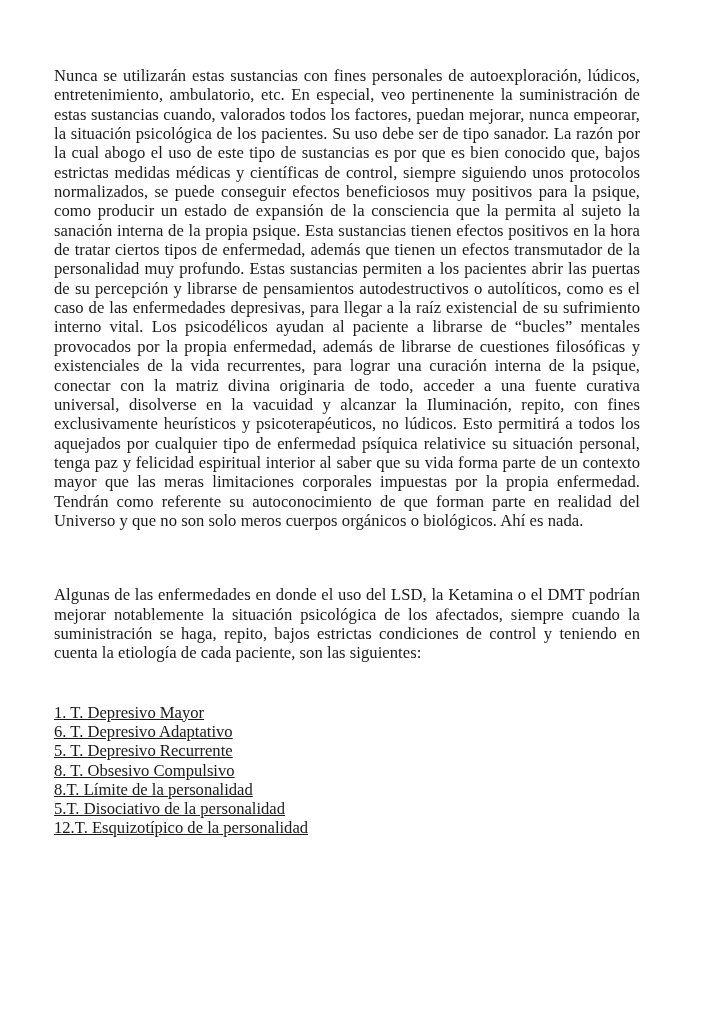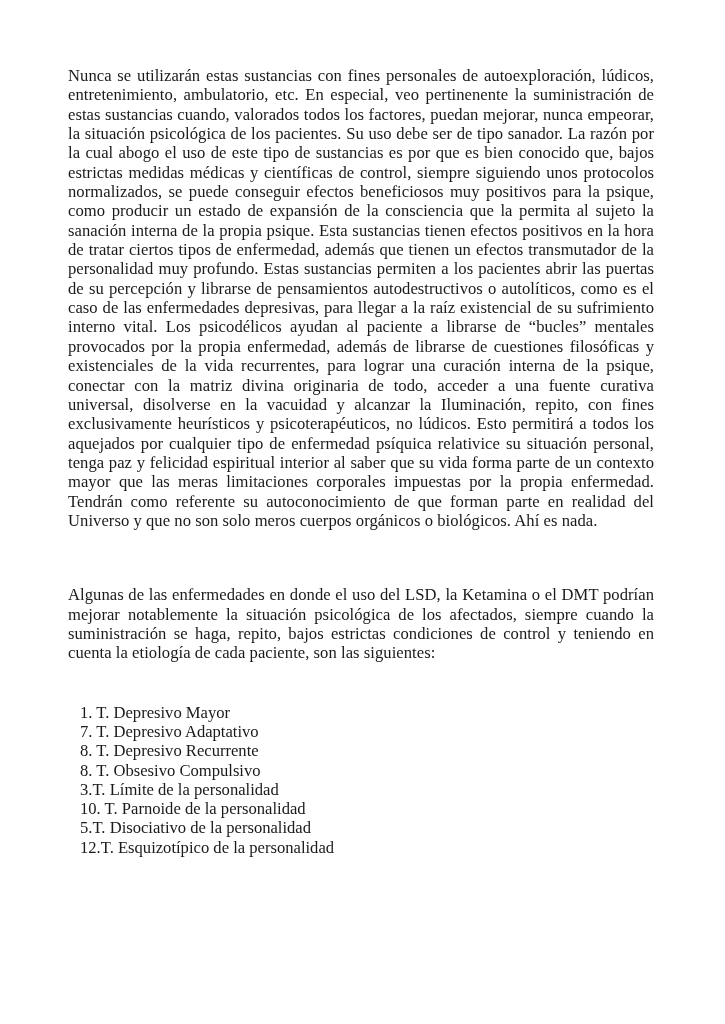--- a/index.html
+++ b/index.html
@@ -10,58 +10,58 @@
     body {
       width: 725px;
       height: 1024px;
       position: relative;
       overflow: hidden;
       font-family: "DejaVu Serif", "Liberation Serif", serif;
       color: #1a1a1a;
     }
     .page {
       position: absolute;
-      left: 68px;
+      left: 54px;
       top: 66px;
       width: 586px;
     }
     .para {
       margin: 0;
       font-family: "Liberation Serif", serif;
       font-size: 16.6px;
       line-height: 19.35px;
       text-align: justify;
       hyphens: none;
       letter-spacing: 0.05px;
     }
     .para-2 {
       margin-top: 55px;
     }
     .list {
       list-style: none;
-      margin: 40px 0 0 12px;
+      margin: 40px 0 0 0;
       padding: 0;
       font-family: "Liberation Serif", serif;
       font-size: 16.6px;
       line-height: 19.3px;
+      text-decoration: underline;
     }
     .list li {
       margin: 0;
       padding: 0;
     }
   </style>
 </head>
 <body>
 
 <div class="page">
   <p class="para para-1">Nunca se utilizarán estas sustancias con fines personales de autoexploración, lúdicos, entretenimiento, ambulatorio, etc. En especial, veo pertinenente la suministración de estas sustancias cuando, valorados todos los factores, puedan mejorar, nunca empeorar, la situación psicológica de los pacientes. Su uso debe ser de tipo sanador. La razón por la cual abogo el uso de este tipo de sustancias es por que es bien conocido que, bajos estrictas medidas médicas y científicas de control, siempre siguiendo unos protocolos normalizados, se puede conseguir efectos beneficiosos muy positivos para la psique, como producir un estado de expansión de la consciencia que la permita al sujeto la sanación interna de la propia psique. Esta sustancias tienen efectos positivos en la hora de tratar ciertos tipos de enfermedad, además que tienen un efectos transmutador de la personalidad muy profundo. Estas sustancias permiten a los pacientes abrir las puertas de su percepción y librarse de pensamientos autodestructivos o autolíticos, como es el caso de las enfermedades depresivas, para llegar a la raíz existencial de su sufrimiento interno vital. Los psicodélicos ayudan al paciente a librarse de “bucles” mentales provocados por la propia enfermedad, además de librarse de cuestiones filosóficas y existenciales de la vida recurrentes, para lograr una curación interna de la psique, conectar con la matriz divina originaria de todo, acceder a una fuente curativa universal, disolverse en la vacuidad y alcanzar la Iluminación, repito, con fines exclusivamente heurísticos y psicoterapéuticos, no lúdicos. Esto permitirá a todos los aquejados por cualquier tipo de enfermedad psíquica relativice su situación personal, tenga paz y felicidad espiritual interior al saber que su vida forma parte de un contexto mayor que las meras limitaciones corporales impuestas por la propia enfermedad. Tendrán como referente su autoconocimiento de que forman parte en realidad del Universo y que no son solo meros cuerpos orgánicos o biológicos. Ahí es nada.</p>
   <p class="para para-2">Algunas de las enfermedades en donde el uso del LSD, la Ketamina o el DMT podrían mejorar notablemente la situación psicológica de los afectados, siempre cuando la suministración se haga, repito, bajos estrictas condiciones de control y teniendo en cuenta la etiología de cada paciente, son las siguientes:</p>
   <ol class="list">
     <li>1. T. Depresivo Mayor</li>
-    <li>7. T. Depresivo Adaptativo</li>
-    <li>8. T. Depresivo Recurrente</li>
+    <li>6. T. Depresivo Adaptativo</li>
+    <li>5. T. Depresivo Recurrente</li>
     <li>8. T. Obsesivo Compulsivo</li>
-    <li>3.T. Límite de la personalidad</li>
-    <li>10. T. Parnoide de la personalidad</li>
+    <li>8.T. Límite de la personalidad</li>
     <li>5.T. Disociativo de la personalidad</li>
     <li>12.T. Esquizotípico de la personalidad</li>
   </ol>
 </div>
 
 </body></html>

